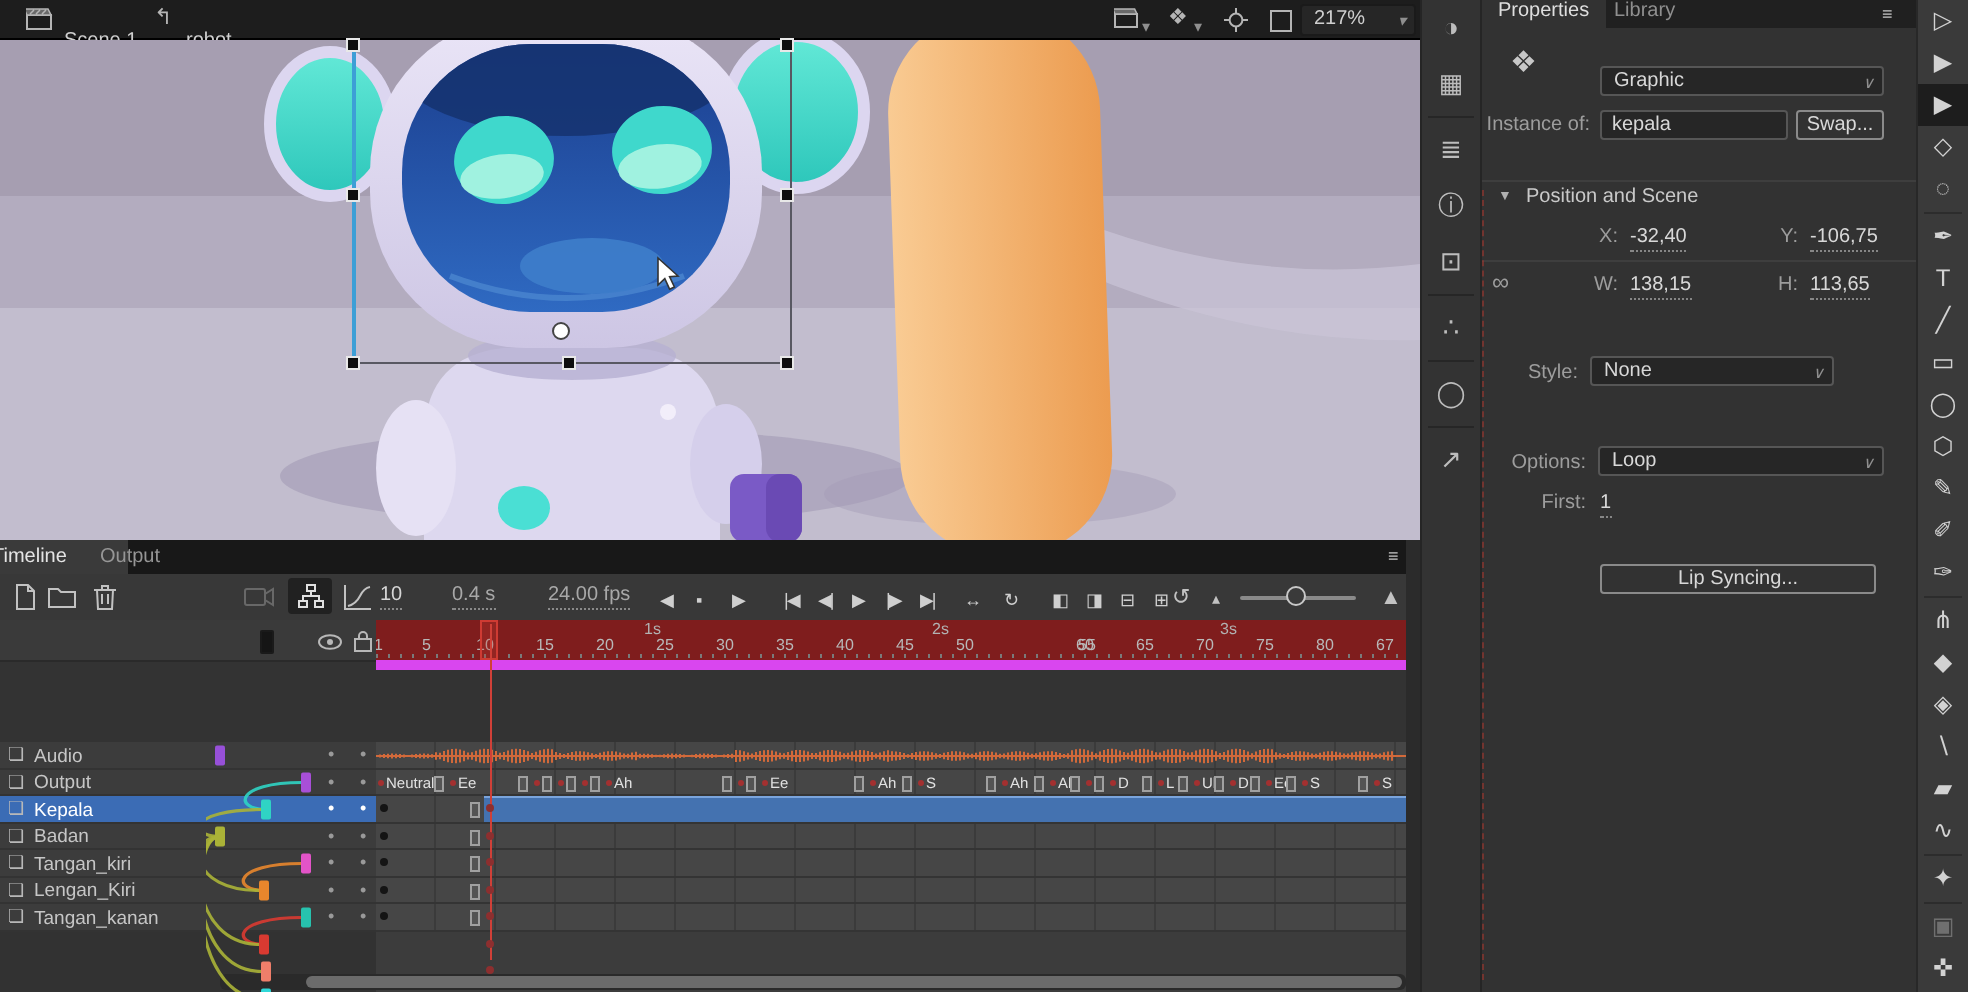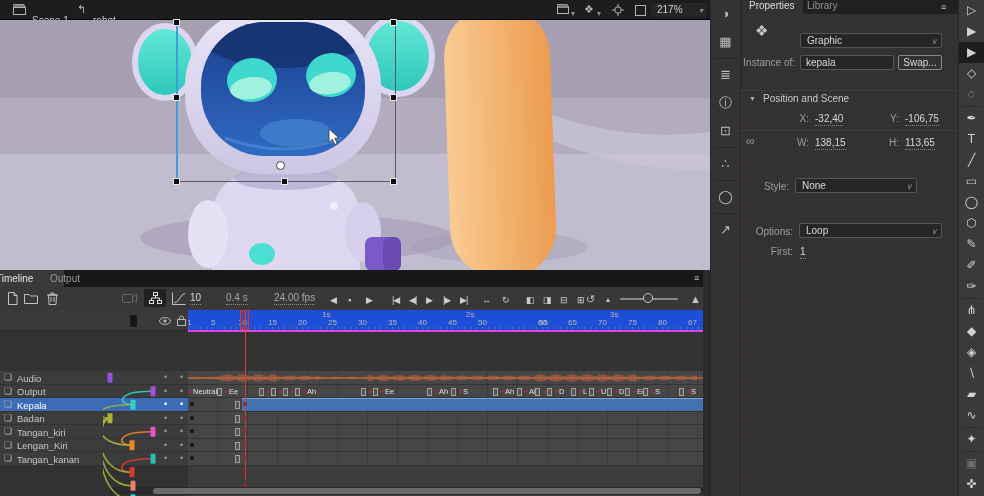--- a/index.html
+++ b/index.html
@@ -31,21 +31,21 @@
   .tbi{position:absolute;top:4px;color:#c2c2c2;font-size:11px;line-height:14px;cursor:default;}
   .tb-btn{position:absolute;top:2px;width:22px;height:18px;border-radius:2px;text-align:center;}
   .tb-btn.on{background:#212121;}
   .hotnum{position:absolute;top:5px;color:#d6d6d6;border-bottom:1px dotted #8a8a8a;padding-bottom:1px;}
   .dimnum{color:#a8a8a8;}
   .tr-ic{color:#cfcfcf;font-size:9px;letter-spacing:-1px;}
   .slider-track{position:absolute;top:11px;height:2px;background:#8a8a8a;border-radius:1px;}
   .slider-knob{position:absolute;top:6px;width:10px;height:10px;border-radius:50%;background:#3a3a3a;border:1.5px solid #c8c8c8;box-sizing:border-box;}
   .tl-body{position:absolute;left:0;top:40px;width:710px;height:186px;}
   .hdr-left{position:absolute;left:0;top:0;width:188px;height:20px;background:#3a3a3a;border-bottom:1px solid #2a2a2a;}
-  .ruler{position:absolute;left:188px;top:0;width:515px;height:20px;background:#1d4ed8;border-bottom:2px solid #d946ef;overflow:hidden;}
+  .ruler{position:absolute;left:188px;top:0;width:515px;height:20px;background:#7f1d1d;border-bottom:5px solid #d946ef;overflow:hidden;}
   .ruler .sec{position:absolute;top:0;color:#b2b2b2;font-size:8px;}
   .ruler .num{position:absolute;top:8px;color:#b8b8b8;font-size:8px;}
   .tickstrip{position:absolute;left:0;bottom:1px;width:515px;height:2px;
      background:repeating-linear-gradient(90deg,#7a7a7a 0 1px,transparent 1px 6px);}
   .l-row{position:absolute;left:0;width:188px;height:13.5px;box-sizing:border-box;background:#3c3c3c;border-bottom:1px solid #333;}
   .l-row.sel{background:#3b6cb5;}
   .l-row .l-ic{position:absolute;left:4px;top:1px;font-size:9px;color:#b8b8b8;}
   .l-row .l-name{position:absolute;left:17px;top:1.5px;font-size:9.5px;color:#c6c6c6;white-space:nowrap;}
   .l-row.sel .l-name{color:#fff;}
   .l-row .dot{position:absolute;top:1px;color:#9a9a9a;font-size:9px;}
@@ -534,20 +534,21 @@
         <i class="caret">∨</i>
     </div>
 
     <span class="p-lbl" style="left:8px;top:226px;width:44px">Options:</span>
     <div class="p-select" style="left:58px;top:223px;width:143px">
       <span class="v">Loop</span>
         <i class="caret">∨</i>
     </div>
     <span class="p-lbl" style="left:18px;top:246px;width:34px">First:</span>
     <span class="p-val" style="left:59px;top:246px">1</span>
+    <div class="p-btn" style="left:59px;top:282px;width:138px">Lip Syncing...</div>
   </div>
   <div class="red-guide"></div>
 
   <div class="tools" id="tools">
       <div class="tool">▷</div>
       <div class="tool">▶</div>
       <div class="tool active">▶</div>
       <div class="tool">◇</div>
       <div class="tool">◌</div>
       <div class="tool-sep"></div>

